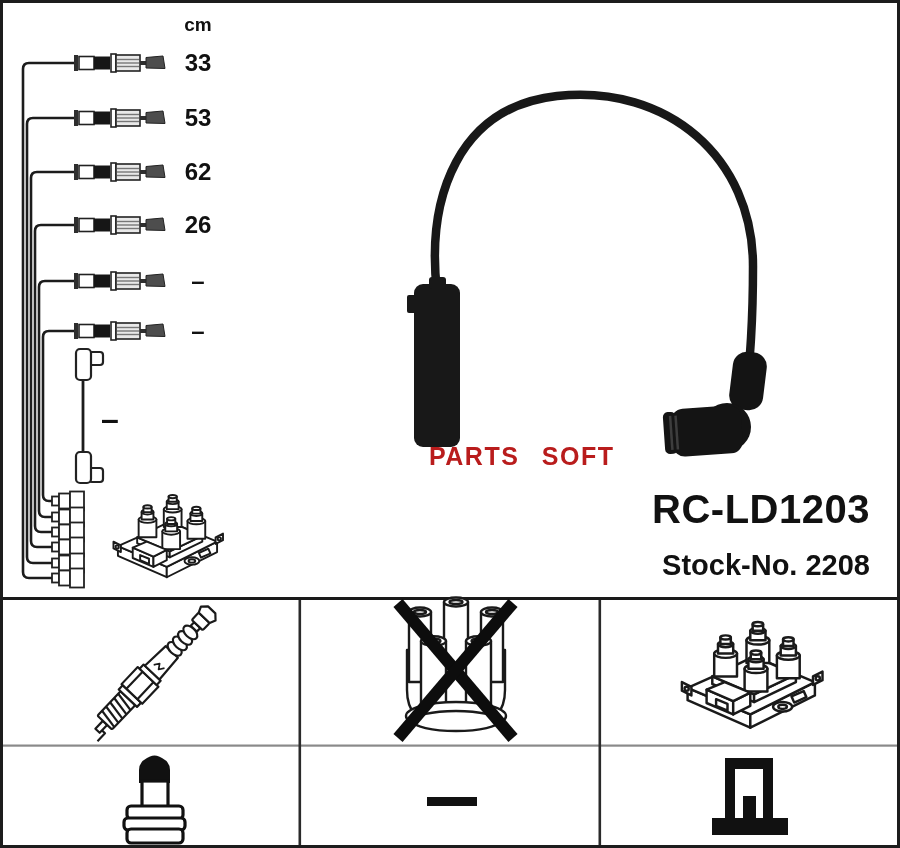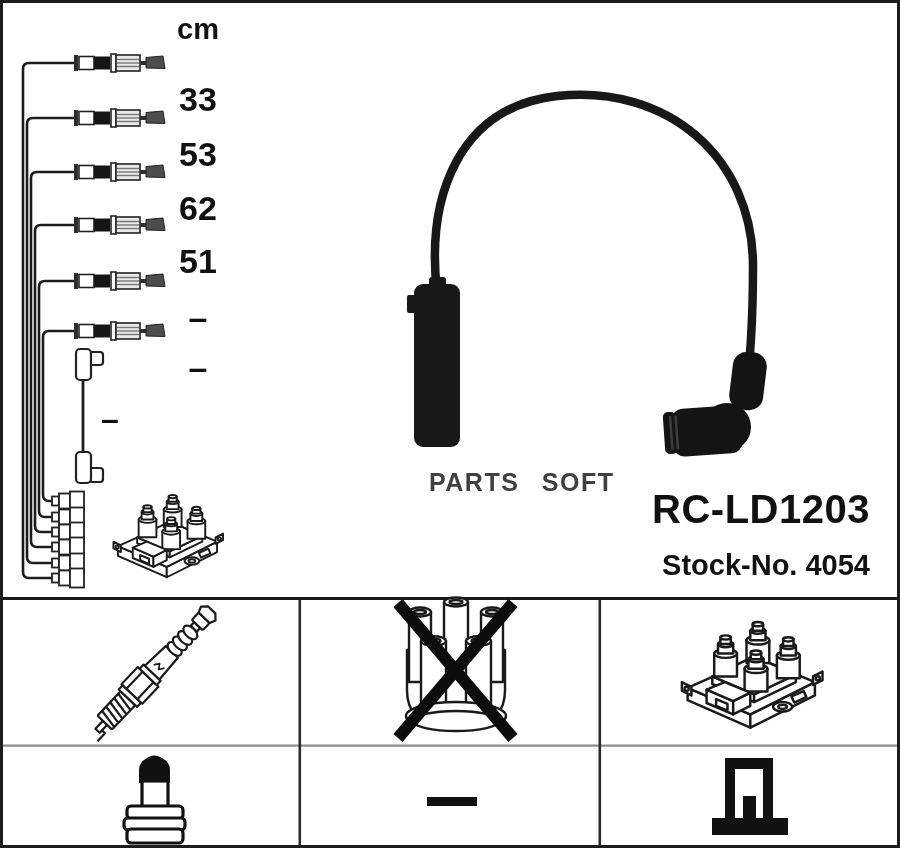--- a/index.html
+++ b/index.html
@@ -1,23 +1,23 @@
 <!DOCTYPE html>
 <html><head>
 <meta charset="utf-8">
 <style>
   html,body{margin:0;padding:0;background:#fff;}
   .stage{position:relative;width:900px;height:848px;background:#ffffff;overflow:hidden;}
   .art{position:absolute;left:0;top:0;}
   .t{position:absolute;font-family:"Liberation Sans",sans-serif;font-weight:bold;color:#111;line-height:1;}
-  .cm{left:167px;top:15px;width:62px;text-align:center;font-size:29px;}
-  .len{left:167px;width:62px;height:40px;line-height:40px;text-align:center;font-size:34px;margin-top:36px;}
+  .cm{left:167px;top:15px;width:62px;text-align:center;font-size:19px;}
+  .len{left:167px;width:62px;height:40px;line-height:40px;text-align:center;font-size:24px;}
   .len0{top:43px}.len1{top:98px}.len2{top:152px}.len3{top:205px}.len4{top:261px}.len5{top:311px}
   .coil-dash{left:92px;top:399px;width:36px;height:40px;line-height:40px;text-align:center;font-size:32px;}
-  .watermark{left:429px;top:444px;font-size:25px;color:#404040;letter-spacing:1.5px;word-spacing:14px;margin-top:26px;}
+  .watermark{left:429px;top:444px;font-size:25px;color:#b91c1c;letter-spacing:1.5px;word-spacing:14px;}
   .partnum{right:30px;top:489px;font-size:40px;letter-spacing:.5px;text-align:center;}
   .stockno{right:30px;top:551px;font-size:29px;text-align:right;}
 </style>
 </head>
 <body>
 
 <div class="stage">
 
 <svg class="art" width="900" height="848" viewBox="0 0 900 848" xmlns="http://www.w3.org/2000/svg">
   <defs>
@@ -218,21 +218,21 @@
     <rect x="743" y="796" width="13" height="24"></rect>
   </g>
 
   <rect x="1.5" y="1.5" width="897" height="845" fill="none" stroke="#1d1d1d" stroke-width="3"></rect>
 </svg>
 
 <div class="t cm">cm</div>
 <div class="t len len0">33</div>
 <div class="t len len1">53</div>
 <div class="t len len2">62</div>
-<div class="t len len3">51</div>
+<div class="t len len3">26</div>
 <div class="t len len4">–</div>
 <div class="t len len5">–</div>
 <div class="t coil-dash">–</div>
 <div class="t watermark">PARTS SOFT</div>
 <div class="t partnum">RC-LD1203</div>
-<div class="t stockno">Stock-No. 4054</div>
+<div class="t stockno">Stock-No. 2208</div>
 
 </div>
 
 </body></html>

